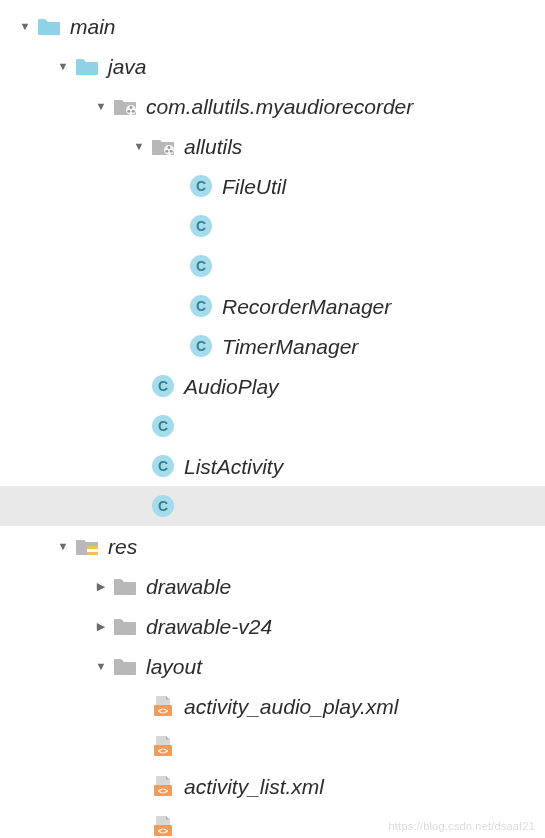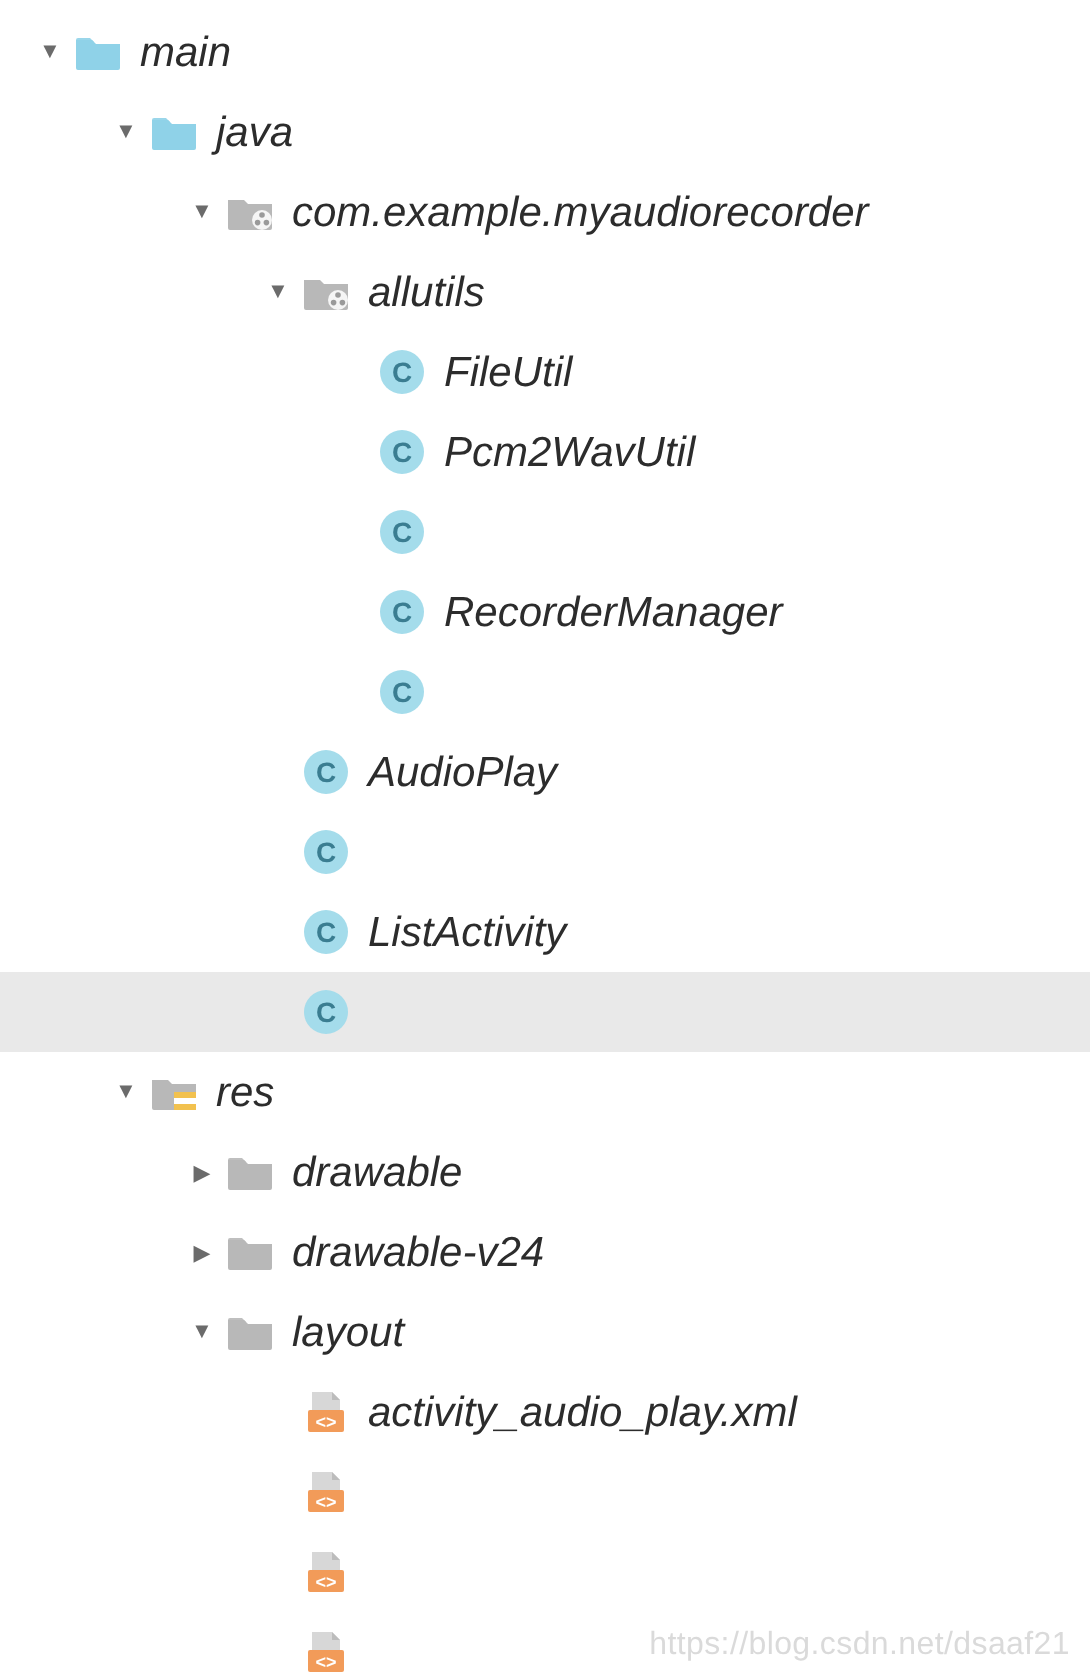--- a/index.html
+++ b/index.html
@@ -34,21 +34,21 @@
   .icon {
     width: 26px; height: 22px;
     display: flex; align-items: center; justify-content: center;
     flex: 0 0 26px;
     margin-right: 8px;
   }
   .label { line-height: 1; font-style: italic; }
   .watermark {
     position: absolute;
     right: 10px; bottom: 6px;
-    font-size: 16px;
+    font-size: 11px;
     color: rgba(150,150,150,0.35);
     font-family: Arial, sans-serif;
     letter-spacing: 0.2px;
     pointer-events: none;
   }
 </style>
 </head>
 <body>
 
 <div class="tree" id="tree">
@@ -79,21 +79,21 @@
       <span class="toggle">▼</span>
       <span class="icon">
         <svg width="24" height="20" viewBox="0 0 24 20">
       <path d="M1 4 h8 l2 2 h12 v12 a1 1 0 0 1 -1 1 H2 a1 1 0 0 1 -1 -1 Z" fill="#b8b8b8"></path>
       <circle cx="18" cy="14" r="5" fill="#fff" opacity="0.85"></circle>
       <circle cx="18" cy="11.5" r="1.4" fill="#9a9a9a"></circle>
       <circle cx="15.8" cy="15.3" r="1.4" fill="#9a9a9a"></circle>
       <circle cx="20.2" cy="15.3" r="1.4" fill="#9a9a9a"></circle>
     </svg>
       </span>
-      <span class="label">com.example.myaudiorecorder</span>
+      <span class="label">com.allutils.myaudiorecorder</span>
     </div>
     <div class="row">
       <span class="indent" style="width: 128px;"></span>
       <span class="toggle">▼</span>
       <span class="icon">
         <svg width="24" height="20" viewBox="0 0 24 20">
       <path d="M1 4 h8 l2 2 h12 v12 a1 1 0 0 1 -1 1 H2 a1 1 0 0 1 -1 -1 Z" fill="#b8b8b8"></path>
       <circle cx="18" cy="14" r="5" fill="#fff" opacity="0.85"></circle>
       <circle cx="18" cy="11.5" r="1.4" fill="#9a9a9a"></circle>
       <circle cx="15.8" cy="15.3" r="1.4" fill="#9a9a9a"></circle>
@@ -115,21 +115,20 @@
     </div>
     <div class="row">
       <span class="indent" style="width: 188px;"></span>
       <span class="toggle" style="width: 0px; flex: 0 0 0px;"></span>
       <span class="icon">
         <svg width="24" height="24" viewBox="0 0 24 24">
       <circle cx="12" cy="12" r="11" fill="#a4dceb"></circle>
       <text x="12" y="17" text-anchor="middle" font-family="Arial" font-size="14" font-weight="600" fill="#3a7d91">C</text>
     </svg>
       </span>
-      <span class="label">Pcm2WavUtil</span>
     </div>
     <div class="row">
       <span class="indent" style="width: 188px;"></span>
       <span class="toggle" style="width: 0px; flex: 0 0 0px;"></span>
       <span class="icon">
         <svg width="24" height="24" viewBox="0 0 24 24">
       <circle cx="12" cy="12" r="11" fill="#a4dceb"></circle>
       <text x="12" y="17" text-anchor="middle" font-family="Arial" font-size="14" font-weight="600" fill="#3a7d91">C</text>
     </svg>
       </span>
@@ -147,20 +146,21 @@
     </div>
     <div class="row">
       <span class="indent" style="width: 188px;"></span>
       <span class="toggle" style="width: 0px; flex: 0 0 0px;"></span>
       <span class="icon">
         <svg width="24" height="24" viewBox="0 0 24 24">
       <circle cx="12" cy="12" r="11" fill="#a4dceb"></circle>
       <text x="12" y="17" text-anchor="middle" font-family="Arial" font-size="14" font-weight="600" fill="#3a7d91">C</text>
     </svg>
       </span>
+      <span class="label">TimerManager</span>
     </div>
     <div class="row">
       <span class="indent" style="width: 150px;"></span>
       <span class="toggle" style="width: 0px; flex: 0 0 0px;"></span>
       <span class="icon">
         <svg width="24" height="24" viewBox="0 0 24 24">
       <circle cx="12" cy="12" r="11" fill="#a4dceb"></circle>
       <text x="12" y="17" text-anchor="middle" font-family="Arial" font-size="14" font-weight="600" fill="#3a7d91">C</text>
     </svg>
       </span>
@@ -273,20 +273,21 @@
       <span class="indent" style="width: 150px;"></span>
       <span class="toggle" style="width: 0px; flex: 0 0 0px;"></span>
       <span class="icon">
         <svg width="22" height="22" viewBox="0 0 22 22">
       <path d="M4 1 h10 l4 4 v5 H4 Z" fill="#d7d7d7"></path>
       <path d="M14 1 v4 h4 Z" fill="#bcbcbc"></path>
       <rect x="2" y="10" width="18" height="11" rx="1" fill="#f29b59"></rect>
       <text x="11" y="19" text-anchor="middle" font-family="Arial" font-size="9" font-weight="700" fill="#fff">&lt;&gt;</text>
     </svg>
       </span>
+      <span class="label">activity_list.xml</span>
     </div>
     <div class="row">
       <span class="indent" style="width: 150px;"></span>
       <span class="toggle" style="width: 0px; flex: 0 0 0px;"></span>
       <span class="icon">
         <svg width="22" height="22" viewBox="0 0 22 22">
       <path d="M4 1 h10 l4 4 v5 H4 Z" fill="#d7d7d7"></path>
       <path d="M14 1 v4 h4 Z" fill="#bcbcbc"></path>
       <rect x="2" y="10" width="18" height="11" rx="1" fill="#f29b59"></rect>
       <text x="11" y="19" text-anchor="middle" font-family="Arial" font-size="9" font-weight="700" fill="#fff">&lt;&gt;</text>

